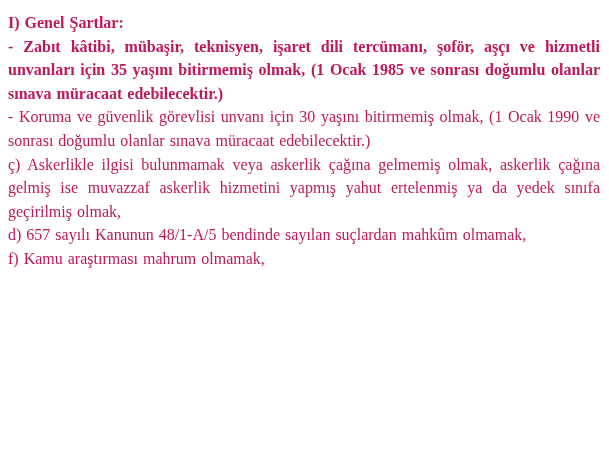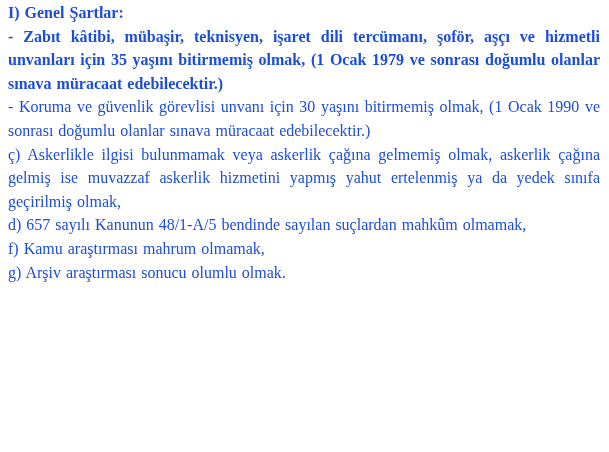--- a/index.html
+++ b/index.html
@@ -9,23 +9,23 @@
   }
   body {
     width: 609px;
     height: 452px;
     overflow: hidden;
   }
   .page {
     box-sizing: border-box;
     width: 609px;
     height: 452px;
-    padding: 1px 9px 0 8px;
+    padding: 11px 9px 0 8px;
     background: #ffffff;
-    color: #1d4ed8;
+    color: #be185d;
     font-family: "Liberation Serif", "DejaVu Serif", serif;
     font-size: 16px;
     line-height: 23.6px;
   }
   .page p {
     margin: 0;
     padding: 0;
     text-align: justify;
     text-align-last: left;
     word-spacing: 1px;
@@ -36,25 +36,24 @@
 </style>
 </head>
 <body>
 
 <div class="page">
   <p class="bold">I) Genel Şartlar:</p>
 
 
 
 
-  <p class="bold">- Zabıt kâtibi, mübaşir, teknisyen, işaret dili tercümanı, şoför, aşçı ve hizmetli unvanları için 35 yaşını bitirmemiş olmak, (1 Ocak 1979 ve sonrası doğumlu olanlar sınava müracaat edebilecektir.)</p>
+  <p class="bold">- Zabıt kâtibi, mübaşir, teknisyen, işaret dili tercümanı, şoför, aşçı ve hizmetli unvanları için 35 yaşını bitirmemiş olmak, (1 Ocak 1985 ve sonrası doğumlu olanlar sınava müracaat edebilecektir.)</p>
 
   <p>- Koruma ve güvenlik görevlisi unvanı için 30 yaşını bitirmemiş olmak, (1 Ocak 1990 ve sonrası doğumlu olanlar sınava müracaat edebilecektir.)</p>
 
   <p>ç) Askerlikle ilgisi bulunmamak veya askerlik çağına gelmemiş olmak, askerlik çağına gelmiş ise muvazzaf askerlik hizmetini yapmış yahut ertelenmiş ya da yedek sınıfa geçirilmiş olmak,</p>
 
   <p>d) 657 sayılı Kanunun 48/1-A/5 bendinde sayılan suçlardan mahkûm olmamak,</p>
 
 
   <p>f) Kamu araştırması mahrum olmamak,</p>
 
-  <p>g) Arşiv araştırması sonucu olumlu olmak.</p>
 </div>
 
 </body></html>

